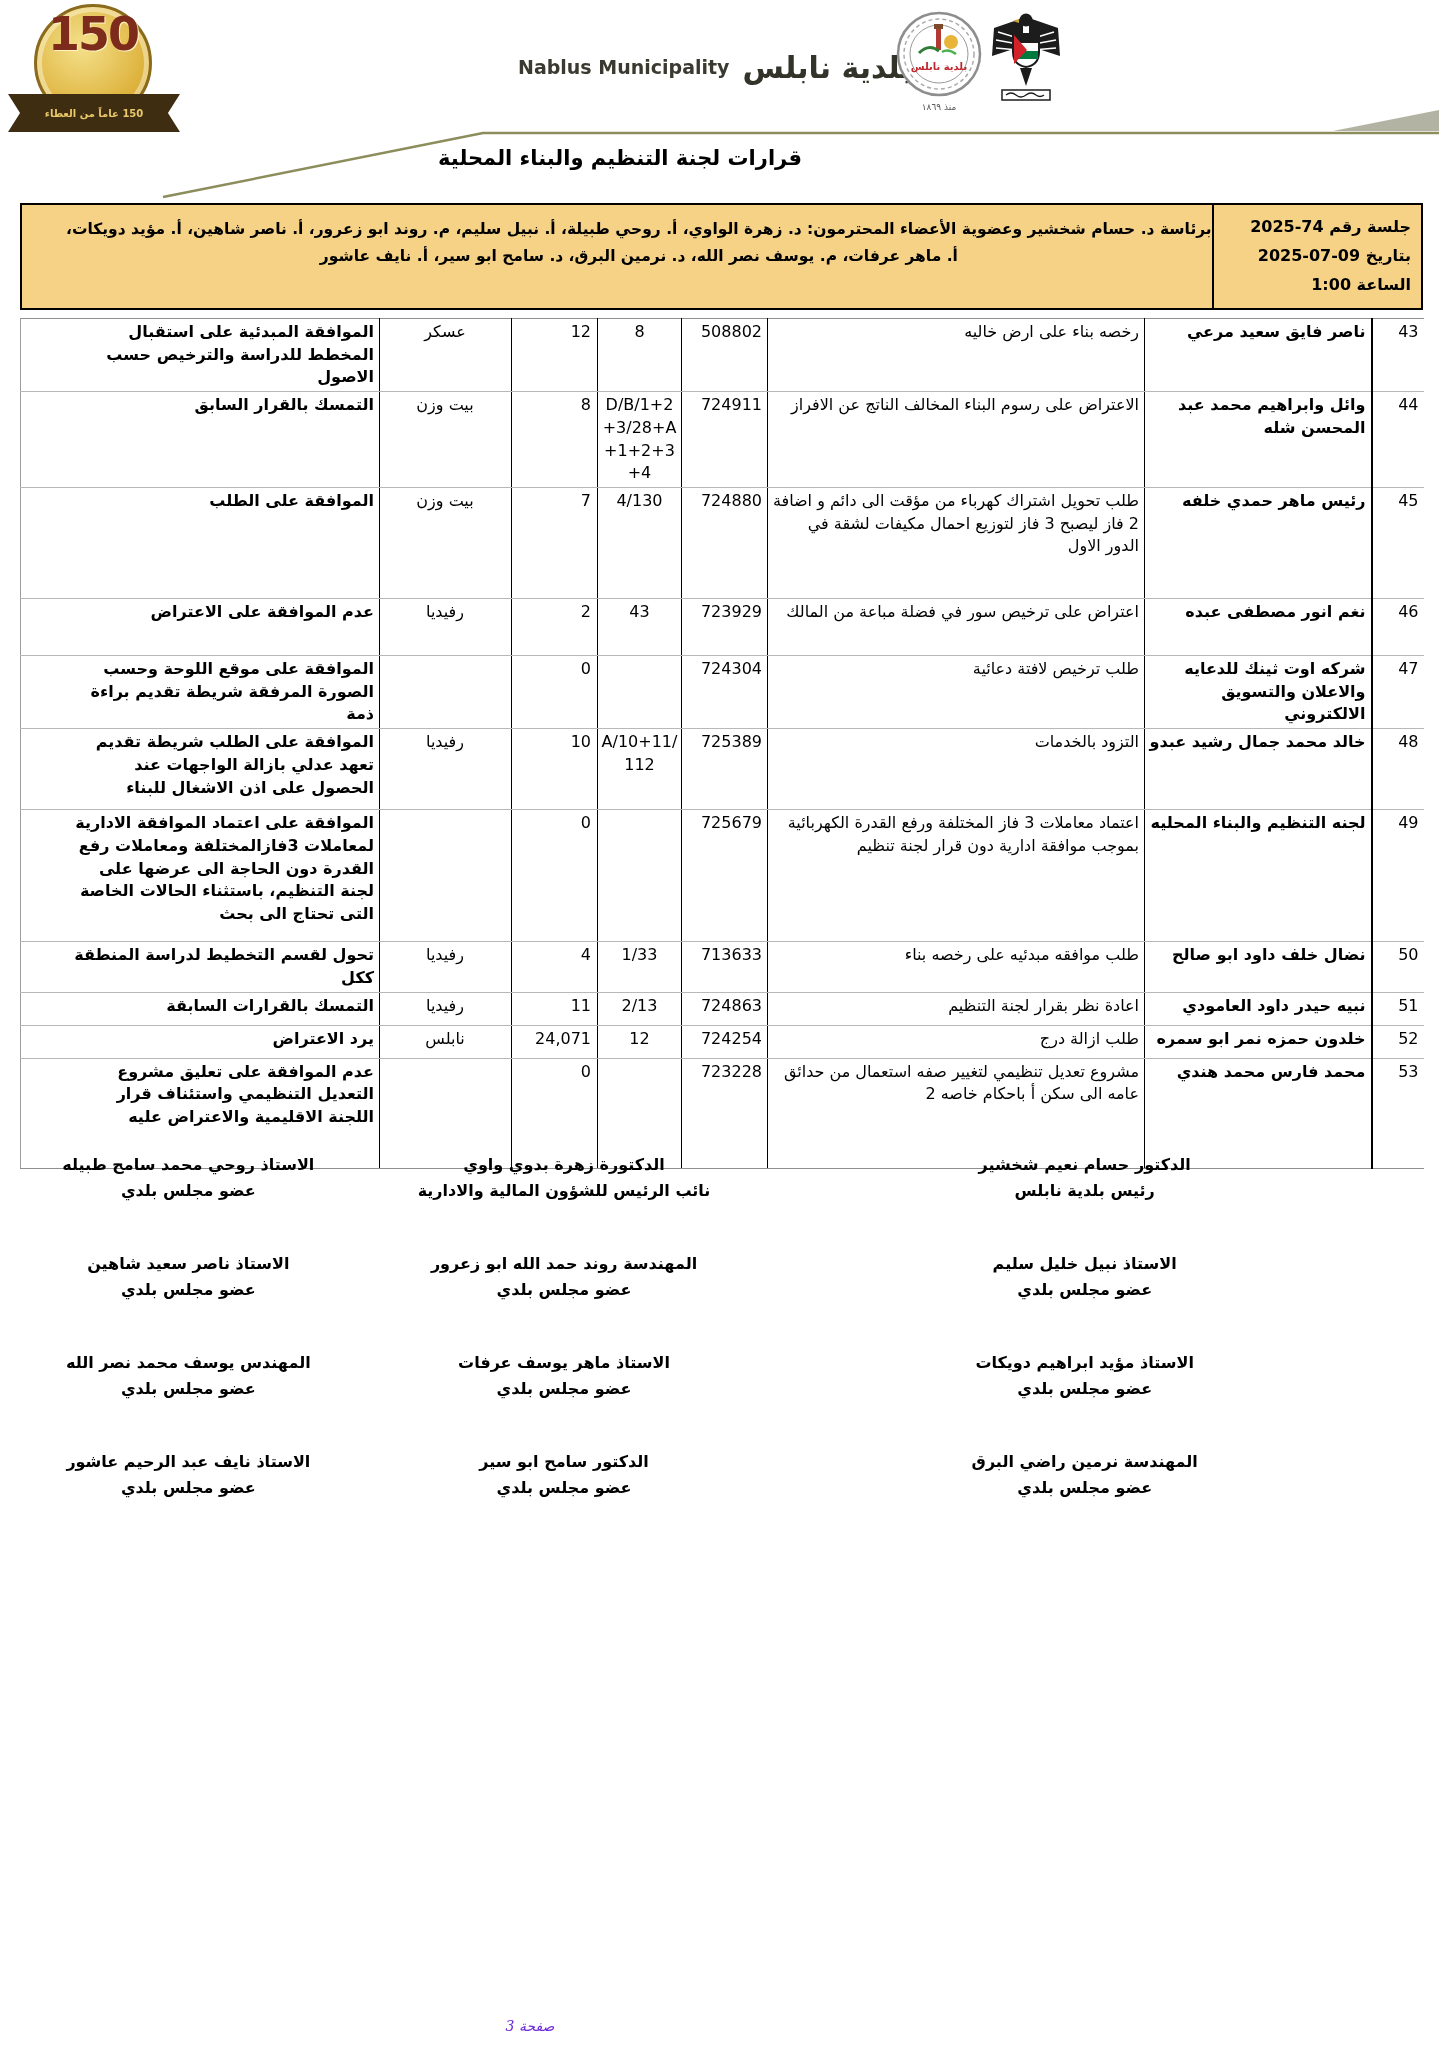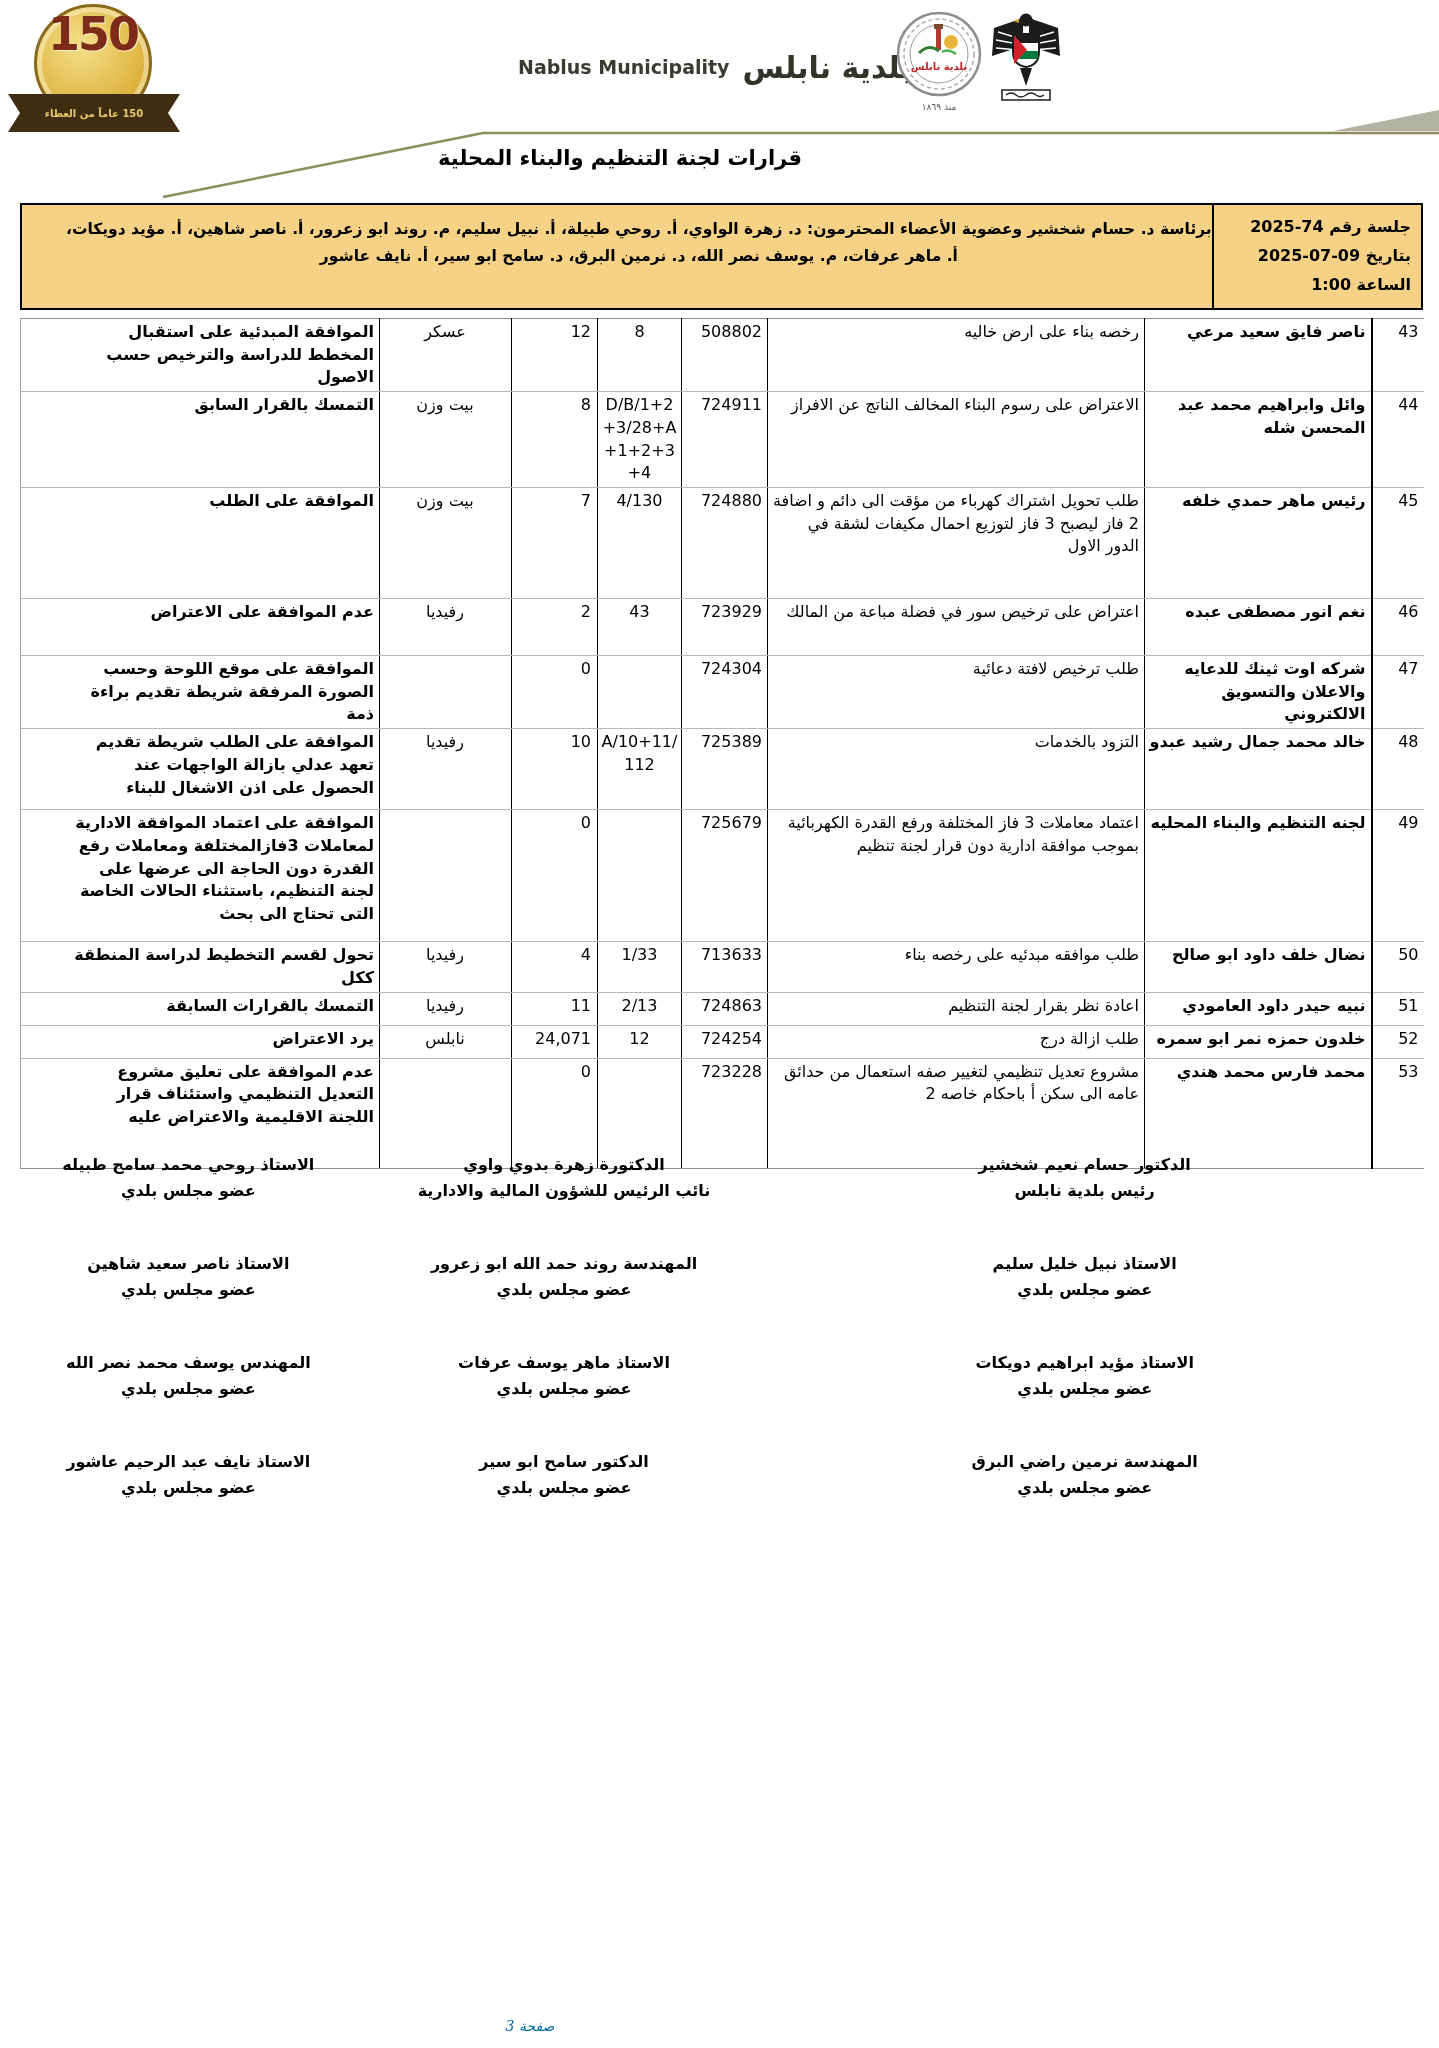--- a/index.html
+++ b/index.html
@@ -60,21 +60,21 @@
   
   .signatures{position:absolute;left:8px;top:1152px;width:1262px;direction:rtl;
     display:grid;grid-template-columns:1fr 1fr 1fr;row-gap:47px;}
   .sig-cell{text-align:center;font-weight:bold;font-size:16px;line-height:26px;}
   .signatures > :nth-child(3n+1){transform:translateX(25px);}
   .signatures > :nth-child(3n+2){transform:translateX(-75px);}
   .signatures > :nth-child(3n+3){transform:translateX(-30px);}
 
   .page-footer{position:absolute;left:455px;top:2018px;width:150px;text-align:center;
     font-family:"DejaVu Serif","Liberation Serif",serif;font-style:italic;font-size:14px;
-    color:#0369a1;direction:rtl;}
+    color:#6d28d9;direction:rtl;}
 </style>
 </head>
 <body>
 
 <div class="page">
 
   <svg class="deco-line" viewBox="0 0 1439 220">
     <polyline points="163,197 483,133 1439,133" fill="none" stroke="#8C8C5C" stroke-width="2.5"></polyline>
     <polygon points="1333,131 1439,110 1439,131" fill="#9a9a86" opacity="0.75"></polygon>
   </svg>

